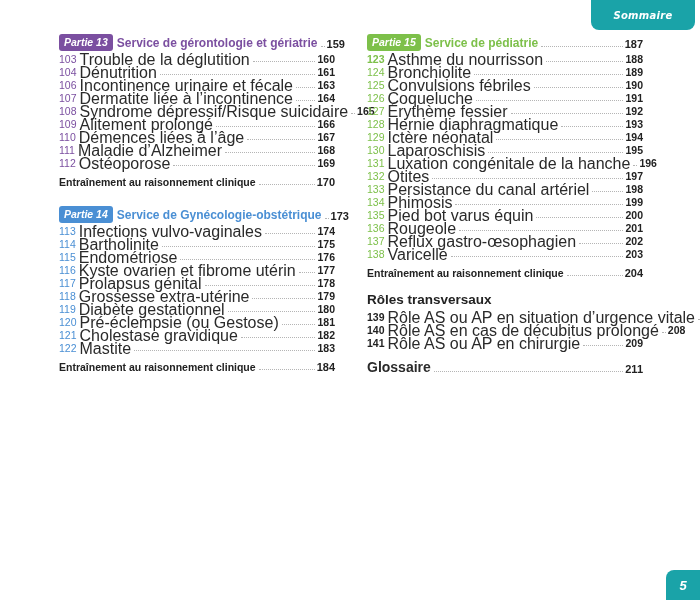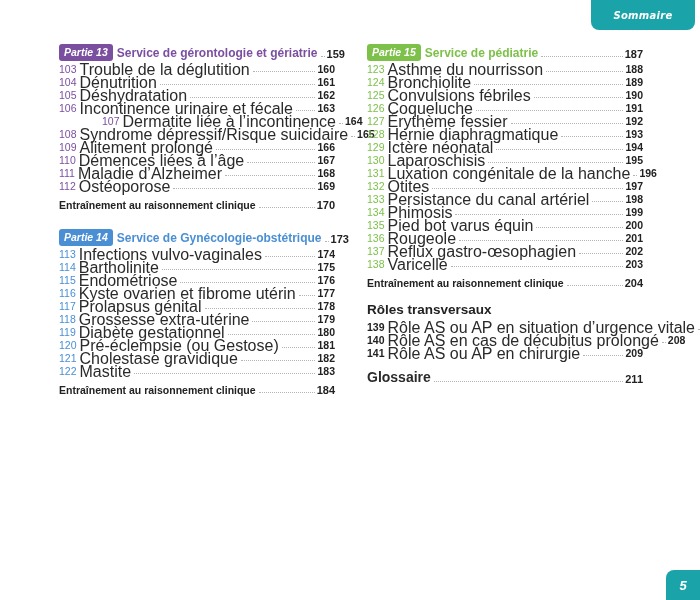--- a/index.html
+++ b/index.html
@@ -15,21 +15,21 @@
       color: #fff; font-weight: bold; font-style: italic; font-size: 10px;
       font-family: "DejaVu Sans", sans-serif; letter-spacing: 0.3px;
     }
     .page-badge {
       position: absolute; left: 666px; top: 570px; width: 34px; height: 30px;
       background: #1aa3a8; border-radius: 8px 0 0 0;
       display: flex; align-items: center; justify-content: center;
     }
     .page-badge span { color: #fff; font-weight: bold; font-style: italic; font-size: 13px; }
 
-    .col { position: absolute; top: 43px; width: 276px; }
+    .col { position: absolute; top: 33px; width: 276px; }
     .col.left { left: 59px; }
     .col.right { left: 367px; }
 
     .section { margin-bottom: 12px; }
     .sec-header { display: flex; align-items: flex-end; height: 18px; margin-bottom: 2px; }
     .badge {
       color: #fff; font-weight: bold; font-style: italic; font-size: 10.5px;
       padding: 2px 5px; border-radius: 3px; margin-right: 4px; line-height: 13px;
       white-space: nowrap;
     }
@@ -74,33 +74,27 @@
         <span class="leader"></span>
         <span class="pg">160</span>
       </div>
       <div class="row">
         <span class="num" style="color: rgb(123, 79, 160);">104</span>
         <span class="label">Dénutrition</span>
         <span class="leader"></span>
         <span class="pg">161</span>
       </div>
       <div class="row">
-        <span class="num" style="color: rgb(123, 79, 160);">105</span>
-        <span class="label">Déshydratation</span>
-        <span class="leader"></span>
-        <span class="pg">162</span>
-      </div>
-      <div class="row">
         <span class="num" style="color: rgb(123, 79, 160);">106</span>
         <span class="label">Incontinence urinaire et fécale</span>
         <span class="leader"></span>
         <span class="pg">163</span>
       </div>
       <div class="row">
-        <span class="num" style="color: rgb(123, 79, 160); margin-left: 43px;">107</span>
+        <span class="num" style="color: rgb(123, 79, 160);">107</span>
         <span class="label">Dermatite liée à l’incontinence</span>
         <span class="leader"></span>
         <span class="pg">164</span>
       </div>
       <div class="row">
         <span class="num" style="color: rgb(123, 79, 160);">108</span>
         <span class="label">Syndrome dépressif/Risque suicidaire</span>
         <span class="leader"></span>
         <span class="pg">165</span>
       </div>
@@ -211,21 +205,21 @@
   </div>
 <div class="col right" id="right-col">
     <div class="section">
       <div class="sec-header">
         <span class="badge" style="background: rgb(125, 192, 74);">Partie 15</span>
         <span class="sec-title" style="color: rgb(125, 192, 74); margin-top: 8px;">Service de pédiatrie</span>
         <span class="leader"></span>
         <span class="pg">187</span>
       </div>
       <div class="row">
-        <span class="num" style="color: rgb(125, 192, 74);">123</span>
+        <span class="num" style="color: rgb(125, 192, 74); font-weight: bold;">123</span>
         <span class="label">Asthme du nourrisson</span>
         <span class="leader"></span>
         <span class="pg">188</span>
       </div>
       <div class="row">
         <span class="num" style="color: rgb(125, 192, 74);">124</span>
         <span class="label">Bronchiolite</span>
         <span class="leader"></span>
         <span class="pg">189</span>
       </div>

